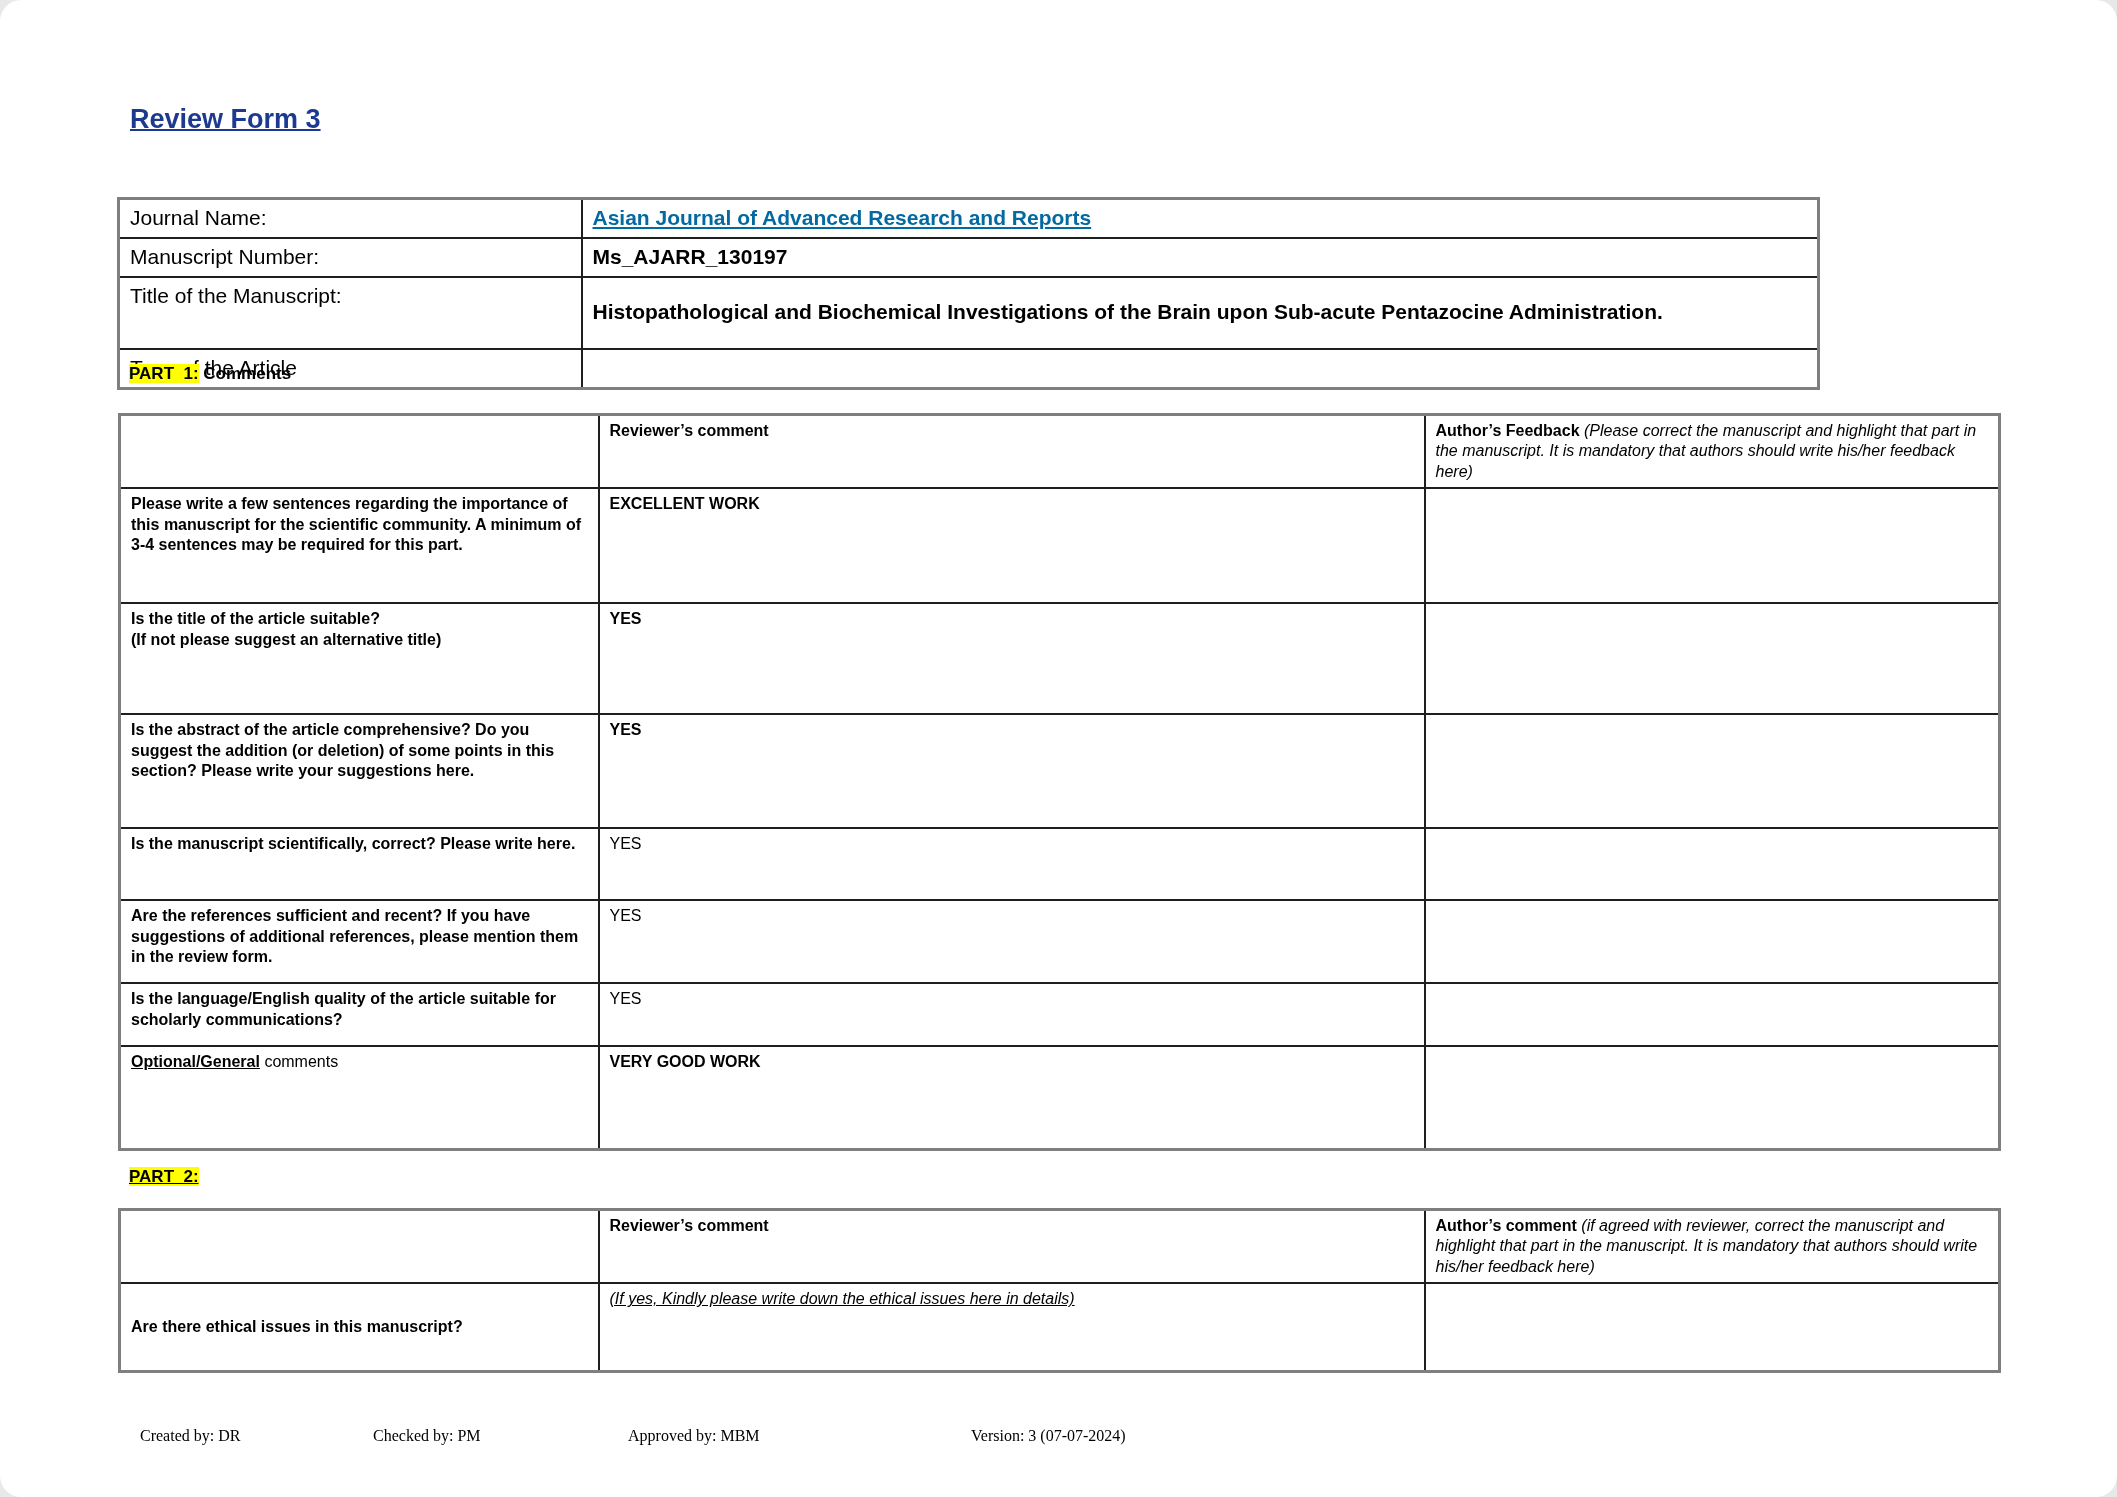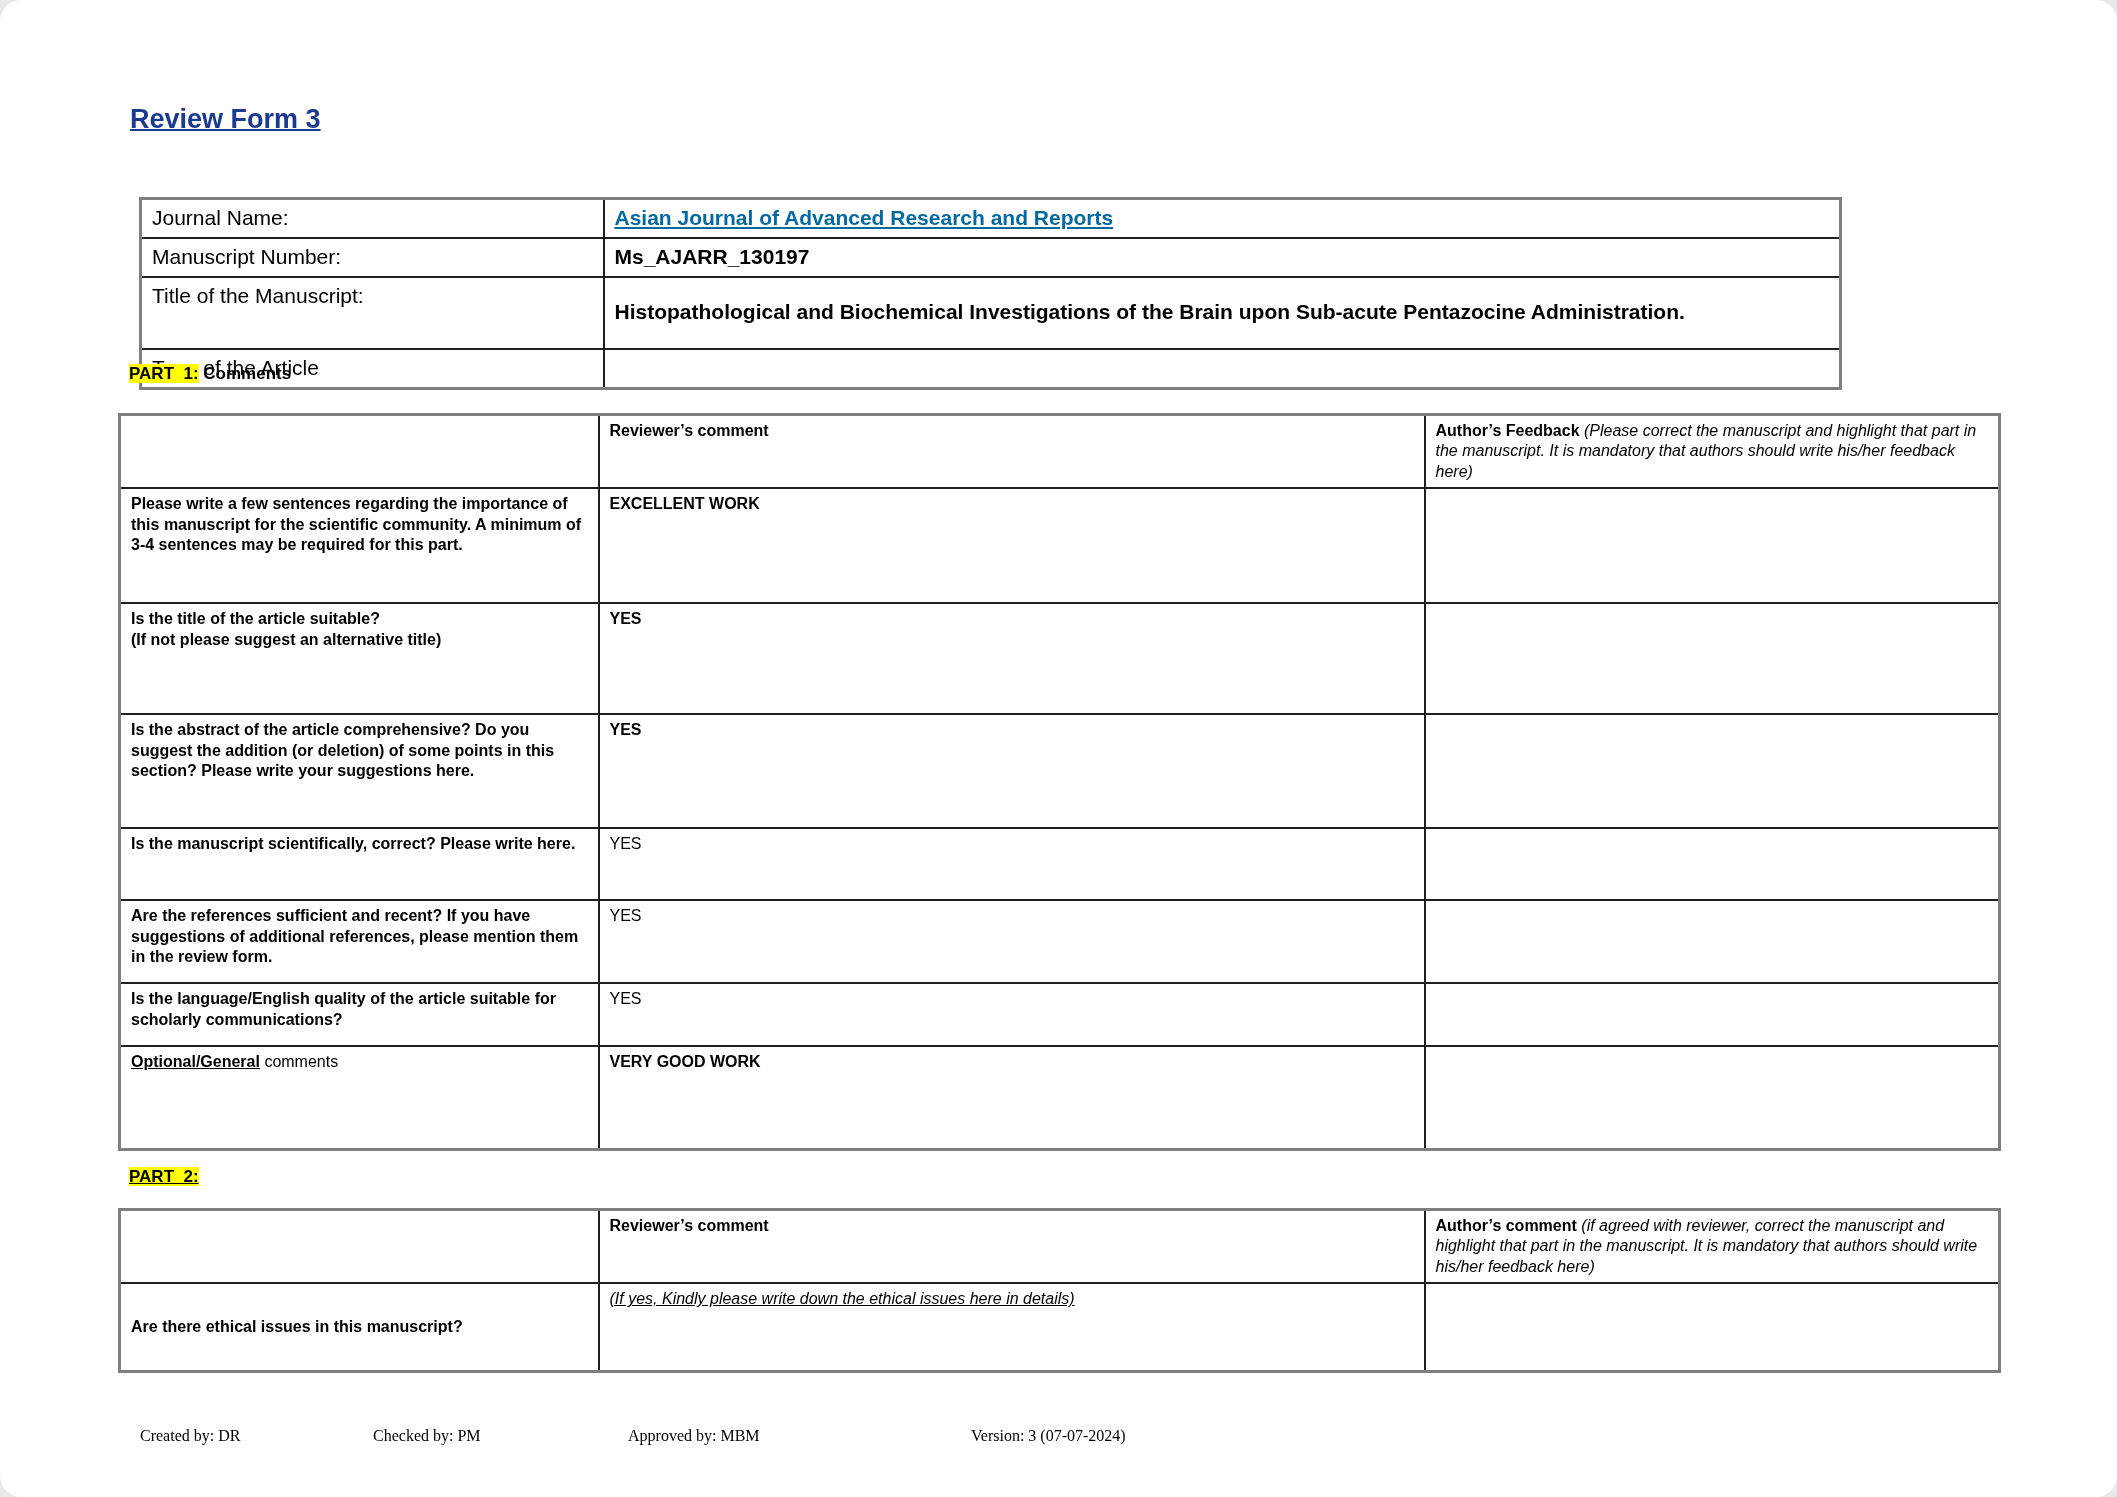--- a/index.html
+++ b/index.html
@@ -85,21 +85,21 @@
     color: #000;
   }
 </style>
 </head>
 <body>
 
 <div class="page">
 
   <h1 class="doc-title">Review Form 3</h1>
 
-  <table class="tbl info" style="left:139px; top:197px; width:1703px;">
+  <table class="tbl info" style="left:117px; top:197px; width:1703px;">
     <colgroup>
         <col style="width:463px">
         <col>
       </colgroup>
     <tbody>
       <tr style="height:31px;">
         <td>Journal Name:</td>
         <td>
           <span class="journal-link">Asian Journal of Advanced Research and Reports</span>
         </td>

